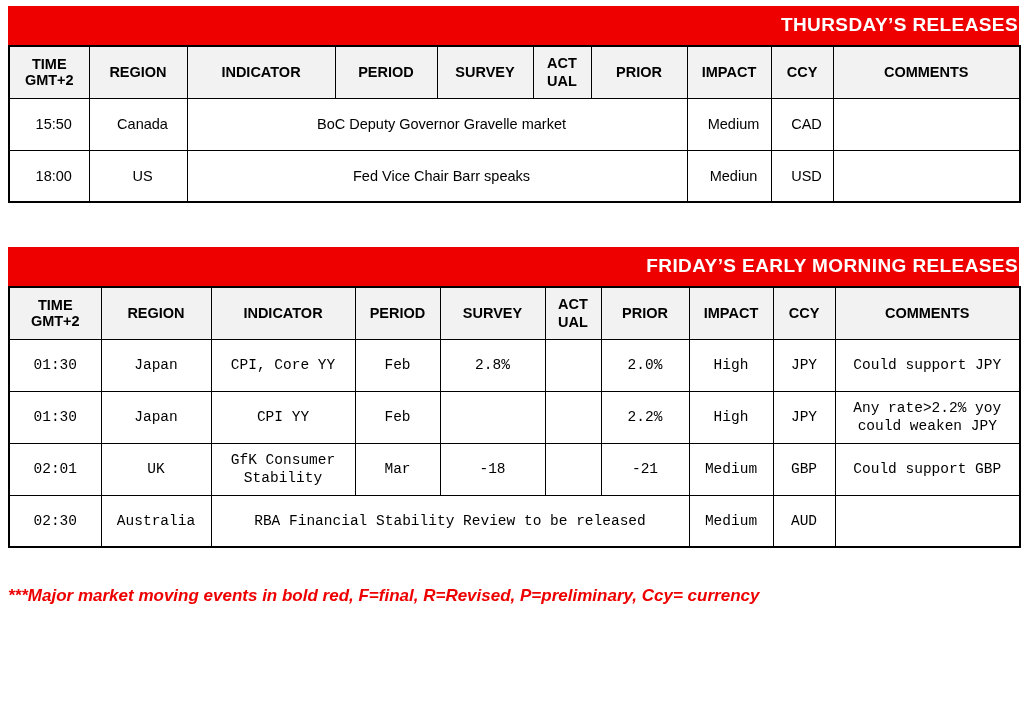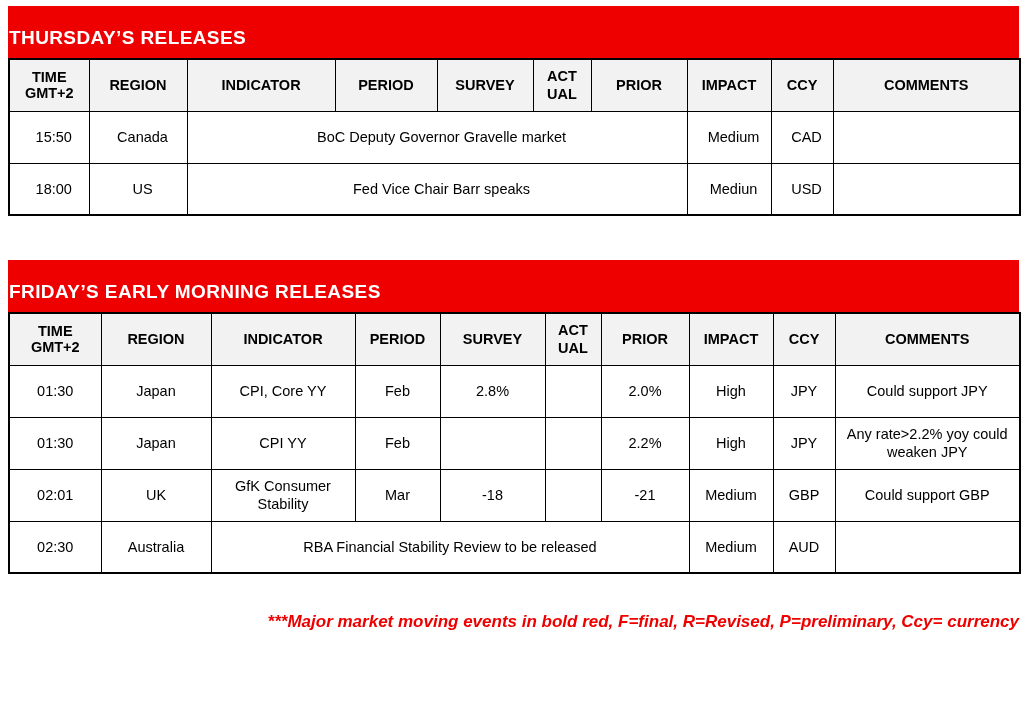--- a/index.html
+++ b/index.html
@@ -23,25 +23,25 @@
   }
 
   
   .table-block {
     width: 1011px;
     margin: 0 auto;
   }
   .banner {
     background: #ee0000;
     color: #ffffff;
-    text-align: left;
+    text-align: right;
     font-weight: bold;
     font-size: 19px;
     letter-spacing: 0.4px;
-    padding: 20px 0 8px 0;
+    padding: 7px 0 8px 0;
     border: 1px solid #ee0000;
     box-sizing: border-box;
   }
   table.rel {
     border-collapse: collapse;
     table-layout: fixed;
     width: 100%;
     border: 2px solid #000000;
   }
   table.rel th, table.rel td {
@@ -58,28 +58,28 @@
     background: #f2f2f2;
     font-weight: bold;
     font-size: 14.5px;
     height: 52px;
   }
   table.rel tbody td {
     background: #ffffff;
     height: 52px;
   }
   .thu tbody td { height: 54px; padding-left: 12px; }
-  .fri tbody td { height: 57px; }
+  .fri tbody td { height: 57px; font-family: Liberation Mono, monospace; }
   .hdr-time { line-height: 1.15; }
 
   .spacer-1 { height: 44px; }
   .spacer-2 { height: 30px; }
 
   .footnote {
-    text-align: right;
+    text-align: left;
     color: #ee0000;
     font-weight: bold;
     font-style: italic;
     font-size: 17px;
     padding-top: 8px;
   }
 
   
   .thu col.c-time    { width: 80px; }
   .thu col.c-region  { width: 98px; }

